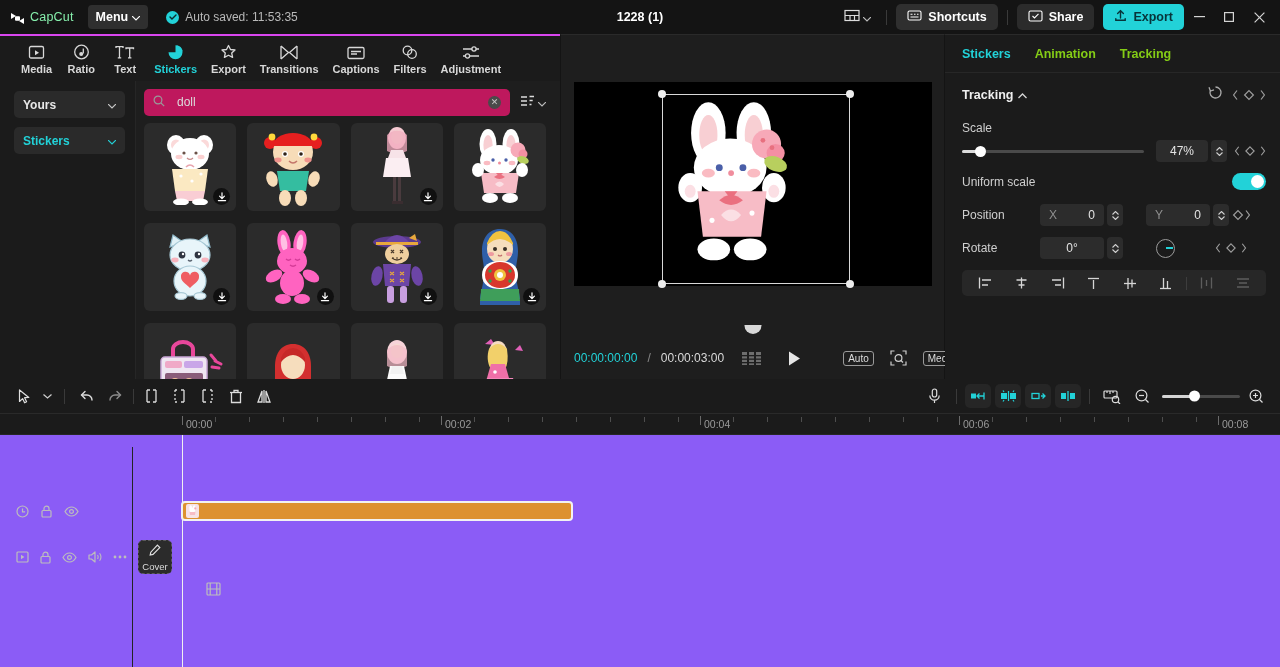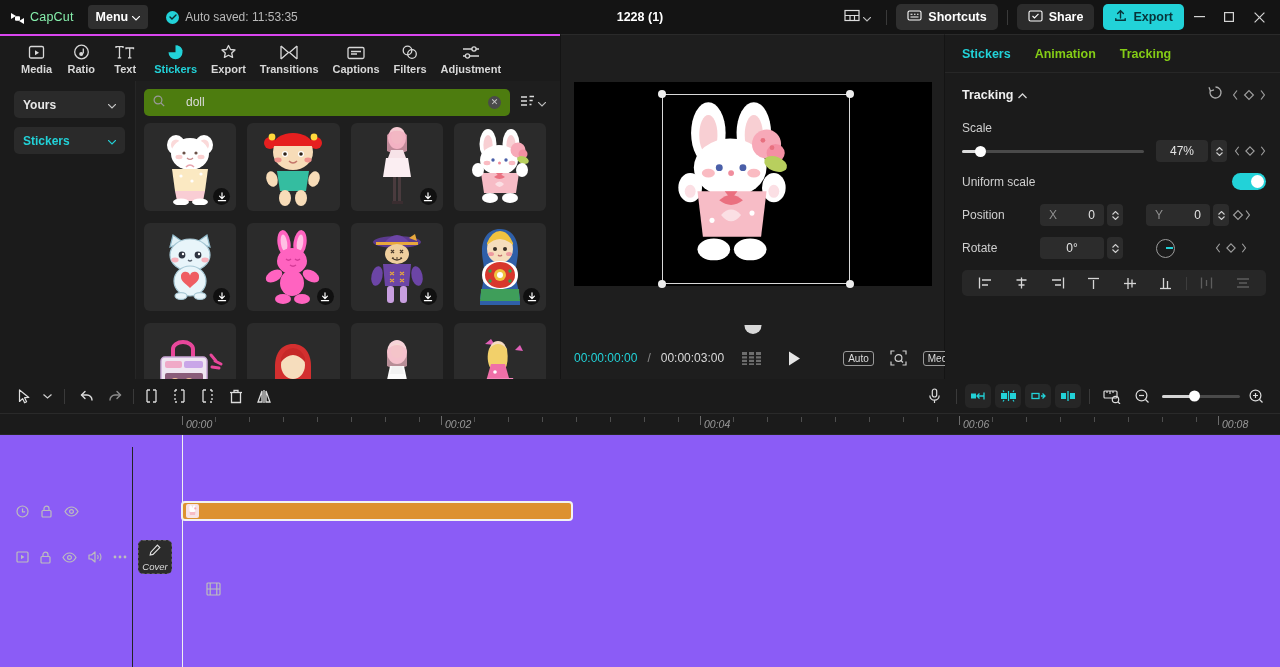--- a/index.html
+++ b/index.html
@@ -69,22 +69,22 @@
             border-right: 1px solid #262626; }
   .catbtn {
     height: 27px; border-radius: 5px; background: #2a2a2a; display: flex; align-items: center;
     justify-content: space-between; padding: 0 9px; font-size: 12px; font-weight: 700;
     color: #e8e8e8; margin-bottom: 9px; cursor: pointer;
   }
   .catbtn.active { color: #22d2d8; }
   .gridcol { flex: 1; display: flex; flex-direction: column; min-width: 0; background: #1e1e1e; }
   .searchrow { height: 42px; flex: 0 0 42px; display: flex; align-items: center; gap: 10px; padding: 0 14px 0 8px; }
   .searchbox {
-    flex: 1; height: 27px; background: #4d7c0f; border-radius: 5px; display: flex;
-    align-items: center; gap: 21px; padding: 0 9px;
+    flex: 1; height: 27px; background: #be185d; border-radius: 5px; display: flex;
+    align-items: center; gap: 12px; padding: 0 9px;
   }
   .searchbox input {
     flex: 1; background: transparent; border: 0; outline: 0; color: #dcdcdc; font-size: 12px;
     font-family: "Liberation Sans", sans-serif;
   }
   .clearx { width: 13px; height: 13px; border-radius: 50%; background: #4a4a4a; color: #c8c8c8;
             font-size: 9px; display: flex; align-items: center; justify-content: center; cursor: pointer; }
   .sortbtn { display: flex; align-items: center; gap: 3px; cursor: pointer; color: #dcdcdc; }
 
   .stgrid {
@@ -147,21 +147,21 @@
   .xybox .vl { color: #e4e4e4; }
   .dial { width: 19px; height: 19px; border-radius: 50%; border: 1.5px solid #9a9a9a; position: relative; }
   .dial .tick { position: absolute; right: 1px; top: 50%; width: 7px; height: 2px; background: #22d2d8; transform: translateY(-50%); }
   .alignbar { margin-top: 6px; height: 26px; background: #272727; border-radius: 5px; display: flex;
               align-items: center; padding: 0 5px; }
   .abtn { flex: 1; display: flex; align-items: center; justify-content: center; cursor: pointer; color: #d6d6d6; }
   .abtn.dim { color: #5d5d5d; }
   .adiv { width: 1px; height: 13px; background: #3d3d3d; margin: 0 2px; }
 
   
-  .timeline { flex: 1; display: flex; flex-direction: column; background: #1b1b1b; min-height: 0; font-style: italic; }
+  .timeline { flex: 1; display: flex; flex-direction: column; background: #1b1b1b; min-height: 0; }
   .tlbar { height: 34px; flex: 0 0 34px; display: flex; align-items: center; padding: 0 10px; gap: 0; }
   .tbtn { width: 28px; height: 26px; display: flex; align-items: center; justify-content: center; cursor: pointer; color: #dcdcdc; }
   .tbtn.box { background: #262626; border-radius: 5px; width: 26px; height: 24px; }
   .tsep { width: 1px; height: 15px; background: #3a3a3a; margin: 0 8px; }
   .zoomwrap { display: flex; align-items: center; gap: 8px; margin-left: 6px; }
   .ztrack { width: 78px; height: 3px; background: #4a4a4a; border-radius: 2px; position: relative; }
   .zfill { position: absolute; left: 0; top: 0; height: 3px; background: #d4d4d4; border-radius: 2px; width: 38%; }
   .zknob { position: absolute; left: 34%; top: 50%; transform: translateY(-50%); width: 11px; height: 11px;
            border-radius: 50%; background: #fff; }
 

